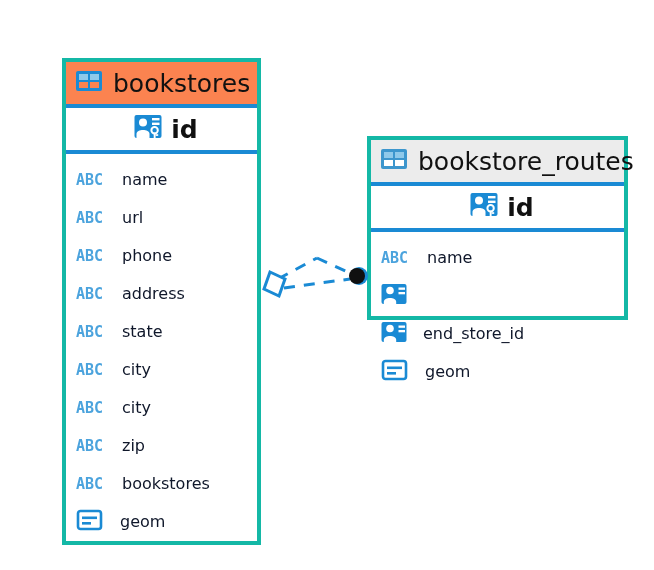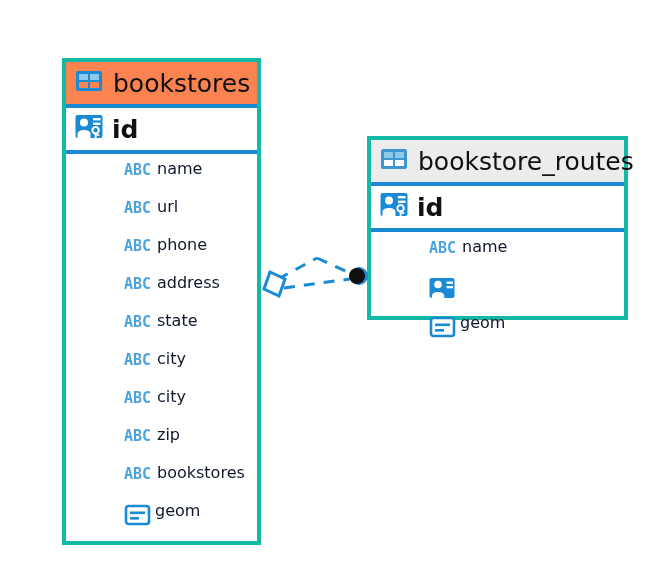--- a/index.html
+++ b/index.html
@@ -52,37 +52,38 @@
 
   .pk-row {
     display: flex;
     align-items: center;
     box-sizing: border-box;
     height: 46px;
     padding-left: 9px;
     gap: 9px;
     border-bottom: 4px solid #1a8ad4;
     background: #ffffff;
+    justify-content: center;
   }
   .pk-label {
     font-size: 25px;
     font-weight: bold;
     color: #111111;
     line-height: 1;
   }
 
   .fields {
     padding: 7px 0 8px 0;
   }
   .field-row {
     display: flex;
+    align-items: center;
     height: 38px;
     padding-left: 10px;
-    gap: 3px;
-    margin-left: 48px;
+    gap: 16px;
   }
   .field-label {
     font-size: 16px;
     color: #0f172a;
     line-height: 1;
     white-space: nowrap;
   }
 
   
   .icon { flex: 0 0 auto; display: block; }
@@ -280,20 +281,32 @@
           <svg width="26" height="22" viewBox="0 0 26 22">
             <rect x="0.5" y="1" width="25" height="20" rx="2" fill="#1a8ad4"></rect>
             <circle cx="9" cy="7.5" r="3.8" fill="#ffffff"></circle>
             <path d="M2.8 19 C2.8 13.6 15.2 13.6 15.2 19 L15.2 21 L2.8 21 Z" fill="#ffffff"></path>
             <rect x="17.5" y="4.5" width="6.5" height="2.3" fill="#ffffff"></rect>
             <rect x="17.5" y="9" width="6.5" height="2.3" fill="#ffffff"></rect>
           </svg>
         </span>
       </div>
 
+      <div class="field-row">
+        <span class="icon">
+          <svg width="26" height="22" viewBox="0 0 26 22">
+            <rect x="0.5" y="1" width="25" height="20" rx="2" fill="#1a8ad4"></rect>
+            <circle cx="9" cy="7.5" r="3.8" fill="#ffffff"></circle>
+            <path d="M2.8 19 C2.8 13.6 15.2 13.6 15.2 19 L15.2 21 L2.8 21 Z" fill="#ffffff"></path>
+            <rect x="17.5" y="4.5" width="6.5" height="2.3" fill="#ffffff"></rect>
+            <rect x="17.5" y="9" width="6.5" height="2.3" fill="#ffffff"></rect>
+          </svg>
+        </span>
+        <span class="field-label">end_store_id</span>
+      </div>
 
       <div class="field-row">
         <span class="icon">
           <svg width="28" height="24" viewBox="0 0 28 24">
             <rect x="2" y="3" width="23" height="18" rx="2.5" fill="#ffffff" stroke="#1a8ad4" stroke-width="2.6"></rect>
             <rect x="6" y="8.5" width="15" height="2.6" fill="#1a8ad4"></rect>
             <rect x="6" y="14" width="9" height="2.6" fill="#1a8ad4"></rect>
           </svg>
         </span>
         <span class="field-label">geom</span>

